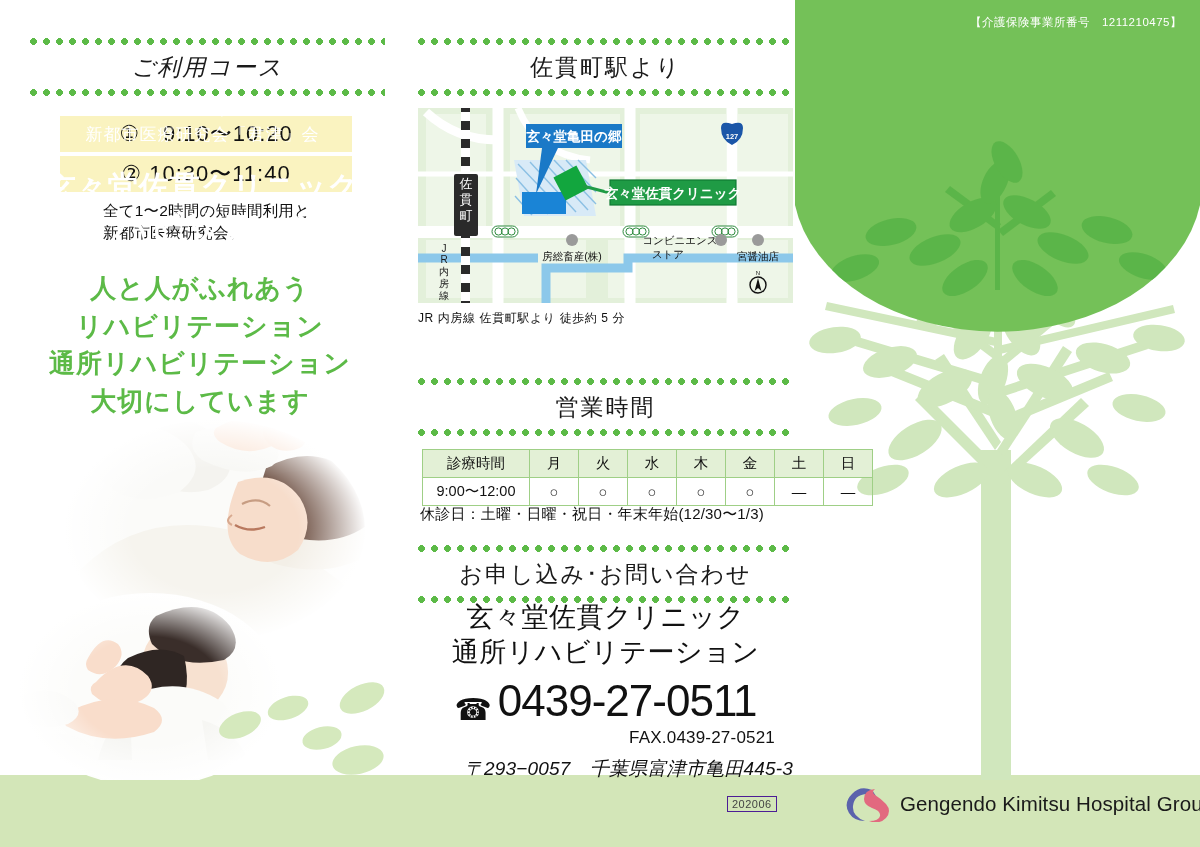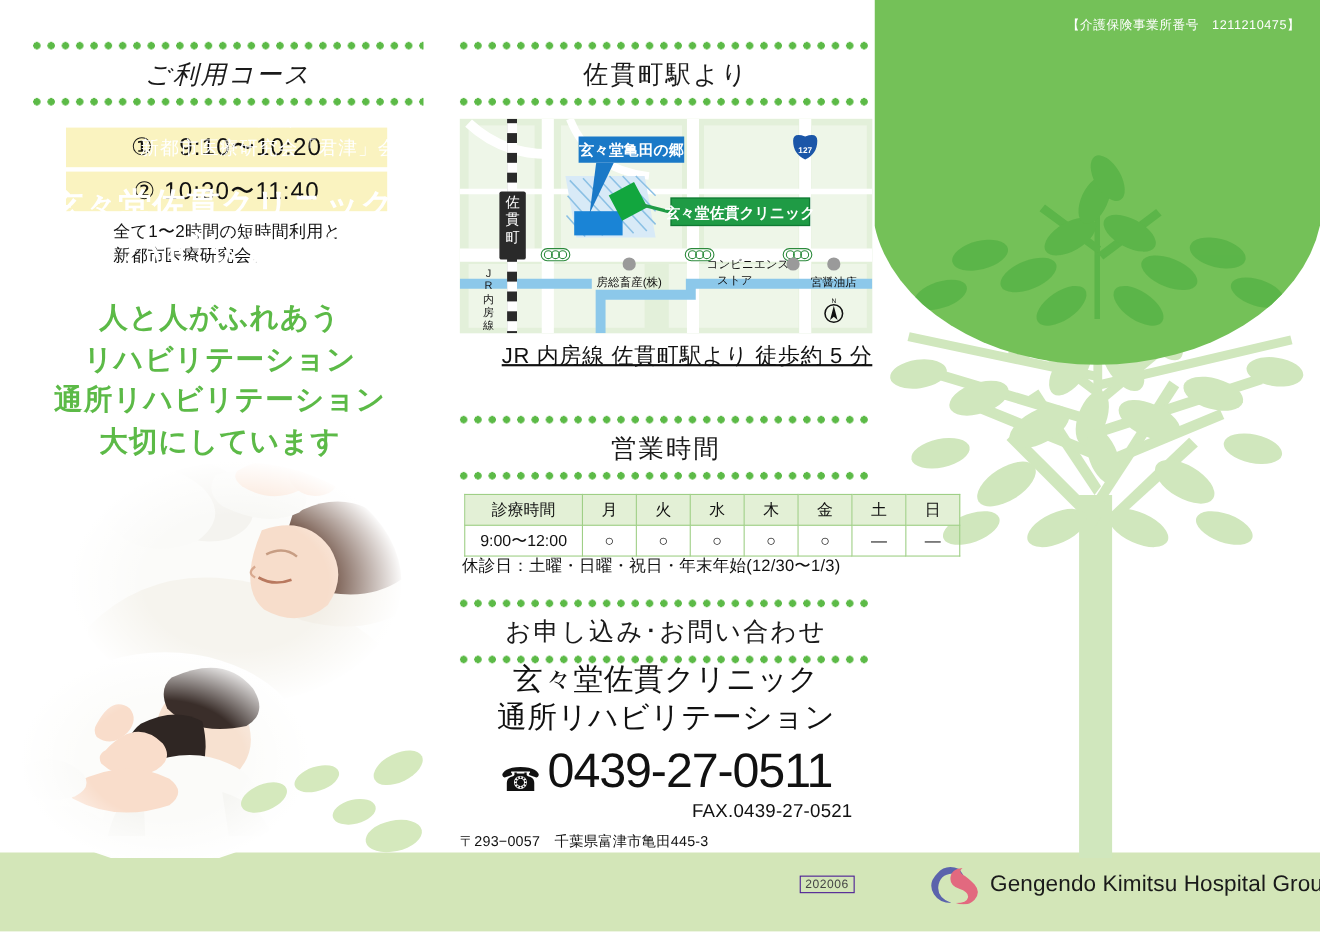--- a/index.html
+++ b/index.html
@@ -21,21 +21,21 @@
   
   .green-panel{position:absolute;left:795px;top:0;width:405px;height:355px;z-index:3;}
 
   .insurance-no{
     position:absolute;right:18px;top:15px;
     color:#ffffff;font-size:11.5px;letter-spacing:.5px;
     white-space:nowrap;z-index:6;font-weight:normal;
   }
   .corp-line{
     position:absolute;left:0;top:96px;width:405px;text-align:center;
-    color:#ffffff;font-size:17px;line-height:1.5;letter-spacing:1px;z-index:6;margin-left:42px;
+    color:#ffffff;font-size:17px;line-height:1.5;letter-spacing:1px;z-index:6;
   }
   .brand-title{
     position:absolute;left:0;top:168px;width:405px;text-align:center;
     color:#ffffff;font-weight:bold;letter-spacing:1px;z-index:6;
   }
   .brand-title .l1{font-size:30px;line-height:1.25;display:block;}
   .brand-title .l2{font-size:33.5px;line-height:1.25;display:block;}
 
   
   .sec{position:absolute;z-index:5;}
@@ -63,21 +63,21 @@
   .slogan{
     position:absolute;z-index:6;width:400px;left:0;top:270px;text-align:center;
     color:#5cba47;font-size:26px;line-height:1.45;font-weight:bold;letter-spacing:1px;
   }
 
   
   .photo-wrap{position:absolute;left:10px;top:420px;width:400px;height:360px;z-index:4;}
 
   
   .map-box{position:absolute;left:418px;top:108px;width:375px;height:195px;z-index:5;overflow:hidden;background:#e8f2e0;}
-  .map-cap{position:absolute;left:418px;top:310px;width:375px;text-align:right;font-size:20px;color:#111;letter-spacing:.6px;z-index:5;text-decoration:underline;}
+  .map-cap{position:absolute;left:418px;top:310px;width:375px;text-align:left;font-size:12px;color:#111;letter-spacing:.6px;z-index:5;}
 
   
   .hours-tbl{position:absolute;left:422px;top:449px;z-index:5;border-collapse:collapse;}
   .hours-tbl th,.hours-tbl td{
     border:1px solid #9fcf86;font-size:14.5px;color:#111;font-weight:normal;
     text-align:center;height:25px;
   }
   .hours-tbl thead th{background:#e3f0d6;}
   .hours-tbl .c-time{width:104px;margin-top:12px;}
   .hours-tbl .c-day{width:46px;}
@@ -86,21 +86,21 @@
   
   .contact-name{
     position:absolute;left:418px;top:600px;width:375px;text-align:center;z-index:5;
     font-size:27px;line-height:1.28;color:#111;letter-spacing:.5px;
   }
   .tel-row{position:absolute;left:418px;top:676px;width:375px;text-align:center;z-index:5;white-space:nowrap;}
   .tel-icon{font-size:30px;vertical-align:-4px;color:#111;margin-right:6px;}
   .tel-num{font-size:44px;color:#111;letter-spacing:-1px;}
   .fax{position:absolute;left:418px;top:728px;width:375px;text-align:right;padding-right:18px;
        box-sizing:border-box;font-size:17px;color:#111;z-index:5;letter-spacing:.2px;}
-  .addr{position:absolute;left:418px;top:756px;width:375px;text-align:left;font-size:13px;color:#111;z-index:5;letter-spacing:.2px;}
+  .addr{position:absolute;left:418px;top:756px;width:375px;text-align:right;font-size:19px;color:#111;z-index:5;letter-spacing:.2px;font-style:italic;}
 
   
   .rev-box{position:absolute;left:727px;top:796px;z-index:6;font-size:11px;color:#444;
            border:1px solid #4c1d95;padding:1px 4px;letter-spacing:.5px;background:#d3e6b8;}
   .group-logo{position:absolute;left:845px;top:786px;z-index:6;display:flex;align-items:center;gap:9px;}
   .group-logo .txt{font-size:20.5px;color:#1a1a1a;letter-spacing:.1px;white-space:nowrap;}
 </style>
 </head>
 <body>
 

